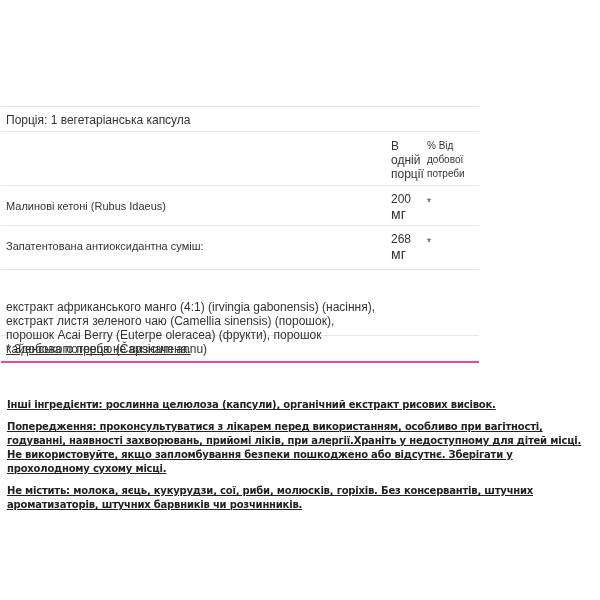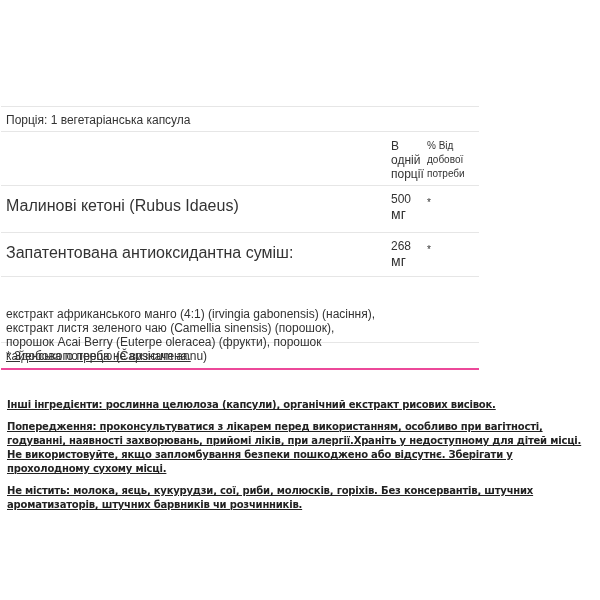--- a/index.html
+++ b/index.html
@@ -2,21 +2,21 @@
 <html><head>
   <meta charset="utf-8">
   <style>
     html, body { margin: 0; padding: 0; background: #ffffff; }
     body { width: 600px; height: 600px; position: relative; overflow: hidden;
            font-family: "Liberation Sans", sans-serif; color: #333333; }
     .facts { position: absolute; left: 1px; top: 106px; width: 478px; }
     .row { border-top: 1px solid #e6e6e6; box-sizing: border-box; display: flex; }
     .row.last { border-bottom: 2px solid #ec4899; text-decoration: underline; }
     .full { padding: 6px 5px 0 5px; font-size: 12px; line-height: 14px; }
-    .cell-name { width: 385px; padding: 6px 5px 0 5px; font-size: 16px; line-height: 14px; box-sizing: border-box; }
+    .cell-name { width: 385px; padding: 6px 5px 0 5px; font-size: 11px; line-height: 14px; box-sizing: border-box; }
     .cell-amt { width: 37px; padding: 6px 0 0 5px; font-size: 12px; line-height: 14px; box-sizing: border-box; }
     .cell-dv { width: 56px; padding: 6px 0 0 4px; font-size: 10px; line-height: 14px; box-sizing: border-box; }
     .amt-unit { font-size: 14px; display: block; line-height: 16px; }
     .dv-star { display: block; padding-top: 4px; }
     .notes { position: absolute; left: 7px; top: 398px; width: 585px; font-family: "DejaVu Sans", sans-serif;
              font-weight: bold; font-size: 10px; line-height: 14px; color: #222222; letter-spacing: -0.2px; text-decoration: underline; }
     .notes p { margin: 0 0 8px 0; }
   </style>
 </head>
 <body>
@@ -26,28 +26,28 @@
     <div class="full">Порція: 1 вегетаріанська капсула</div>
   </div>
   <div class="row" style="height:54px;">
     <div class="cell-name"></div>
     <div class="cell-amt" style="padding-top:7px;">В одній порції</div>
     <div class="cell-dv" style="padding-top:7px;">% Від добової потреби</div>
   </div>
   <div class="row" style="height:40px;">
     <div class="cell-name" style="padding-top:13px;">Малинові кетоні (Rubus Idaeus)</div>
     <div class="cell-amt">
-      <span>500</span>
+      <span>200</span>
       <span class="amt-unit">мг</span>
     </div>
     <div class="cell-dv">
       <span class="dv-star">*</span>
     </div>
   </div>
-  <div class="row" style="height:44px;margin-top:7px;">
+  <div class="row" style="height:44px;">
     <div class="cell-name" style="padding-top:13px;">Запатентована антиоксидантна суміш:</div>
     <div class="cell-amt">
       <span>268</span>
       <span class="amt-unit">мг</span>
     </div>
     <div class="cell-dv">
       <span class="dv-star">*</span>
     </div>
   </div>
   <div class="row" style="height:66px;">

